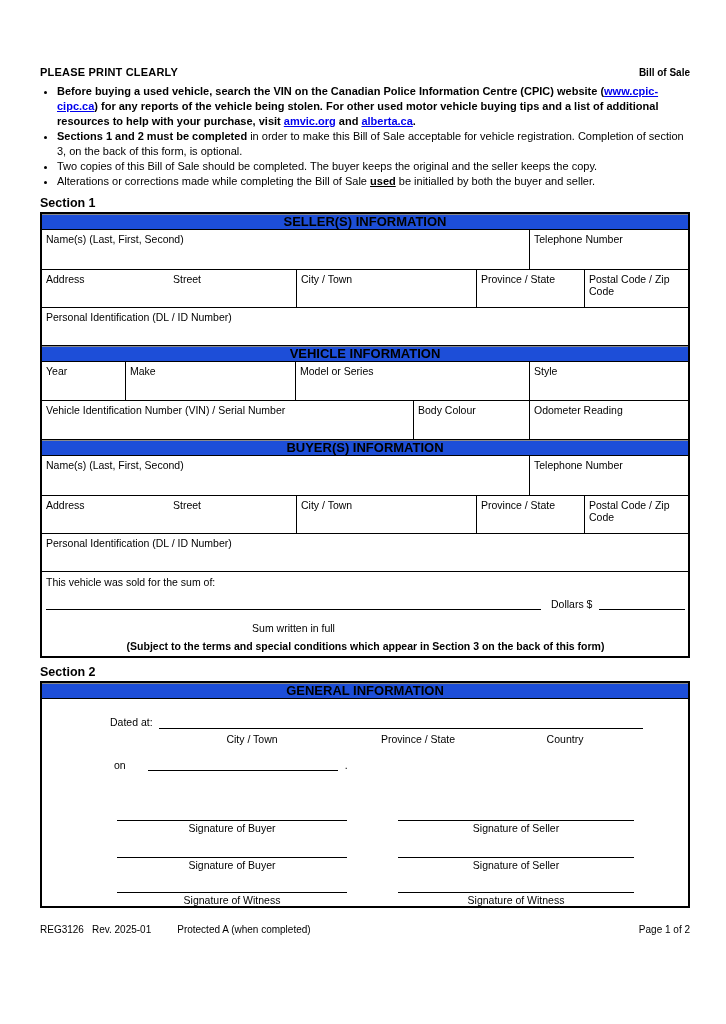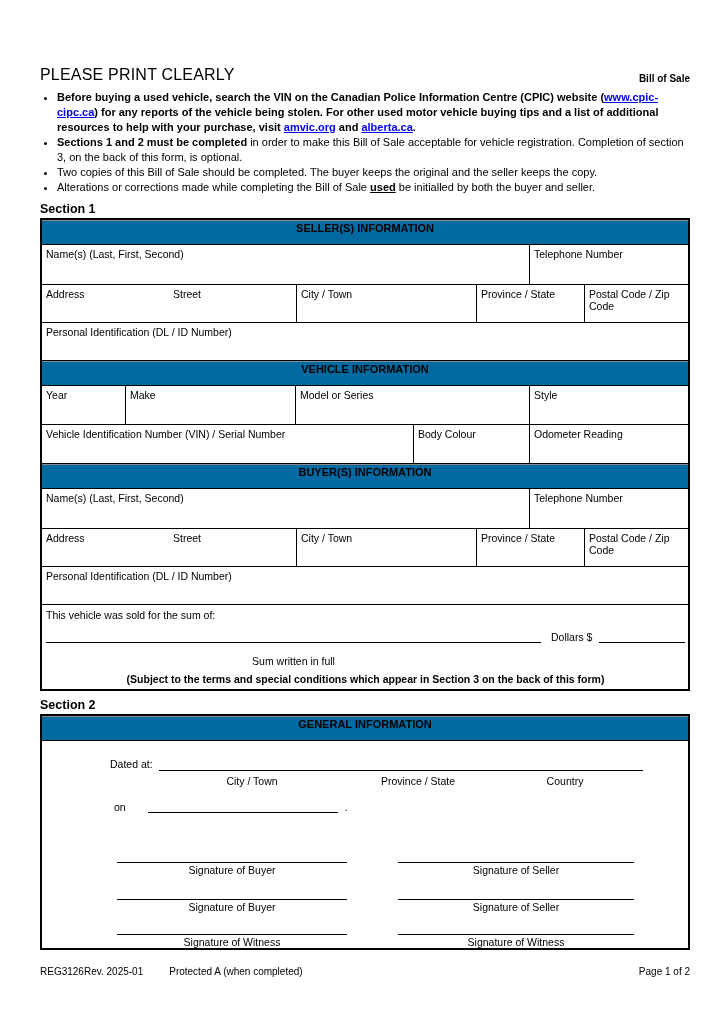--- a/index.html
+++ b/index.html
@@ -6,38 +6,38 @@
   html, body { background: #ffffff; }
   body {
     width: 726px; height: 1024px; position: relative;
     font-family: "Liberation Sans", "DejaVu Sans", sans-serif;
     color: #000;
   }
   .content { position: absolute; left: 40px; top: 0; width: 650px; }
 
   
   .hdr { display: flex; align-items: flex-end; margin-top: 66px; }
-  .print-clearly { font-size: 16px; font-weight: normal; letter-spacing: .2px; text-align: center; }
+  .print-clearly { font-size: 11px; font-weight: bold; letter-spacing: .2px; text-align: center; }
   .doc-title { margin-left: auto; font-size: 10px; font-weight: bold; }
 
   
   ul.bullets { list-style: disc; margin: 6px 0 0 0; padding-left: 17px; }
   ul.bullets li { font-size: 11px; line-height: 15px; }
   .b { font-weight: bold; }
   a.lnk { color: #0000EE; text-decoration: underline; font-weight: bold; cursor: pointer; }
   .must { font-weight: bold; text-decoration: underline; }
 
   
   .sec-label { font-size: 12.5px; font-weight: bold; margin-top: 7px; margin-bottom: 2px; }
 
   
   .ftable { border: 2px solid #000; width: 650px; }
   .band {
-    background: #0369a1; text-align: center; font-weight: bold; font-size: 11px;
-    height: 25px; line-height: 16px; border-bottom: 1px solid #000;
+    background: #1d4ed8; text-align: center; font-weight: bold; font-size: 13px;
+    height: 16px; line-height: 16px; border-bottom: 1px solid #000;
     box-shadow: inset 0 1px 0 #8a8a8a;
   }
   .row { display: flex; border-bottom: 1px solid #000; }
   .cell { border-right: 1px solid #000; padding: 3px 4px; font-size: 10.5px; line-height: 12px; position: relative; }
   .cell:last-child { border-right: none; }
   .h40 { height: 39px; } .h38 { height: 37px; } .h39 { height: 38px; }
   .street-lbl { position: absolute; left: 131px; top: 3px; }
 
   
   .sum-row { height: 84px; padding: 4px 3px 0 4px; font-size: 10.5px; }
@@ -62,21 +62,21 @@
   .certify { position: absolute; top: 85px; left: 72px; font-weight: bold; }
   .sig-row { position: absolute; left: 0; right: 0; display: flex; }
   .sig-r1 { top: 121px; } .sig-r2 { top: 158px; } .sig-r3 { top: 193px; }
   .sig-block { width: 230px; margin-left: 75px; text-align: center; }
   .sig-block.right { width: 236px; margin-left: 51px; }
   .sig-line { border-top: 1.5px solid #000; }
   .sig-block .lab { display: inline-block; margin-top: 1px; }
 
   
   .footer { display: flex; margin-top: 16px; font-size: 10px; }
-  .footer .rev { margin-left: 0; }
+  .footer .rev { margin-left: 8px; }
   .footer .prot { margin-left: 26px; }
   .footer .pg { margin-left: auto; }
 </style>
 </head>
 <body>
 
 <div class="content">
 
   <div class="hdr">
     <span class="print-clearly">PLEASE PRINT CLEARLY</span>

